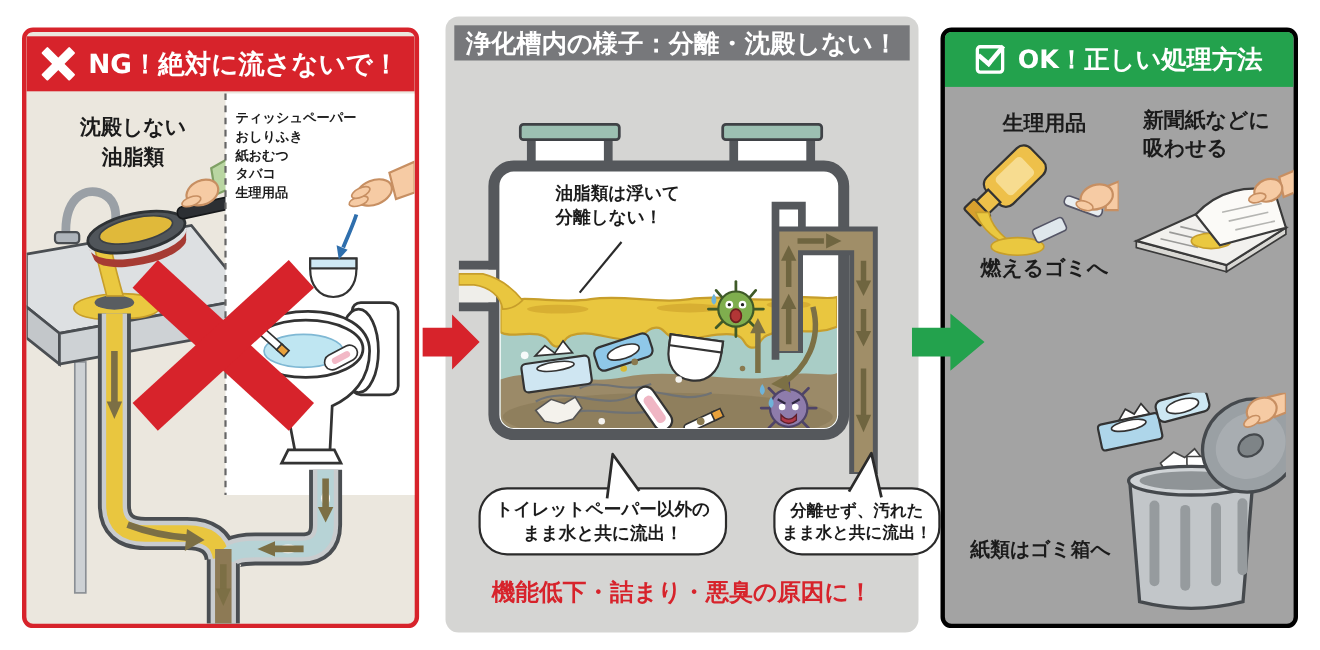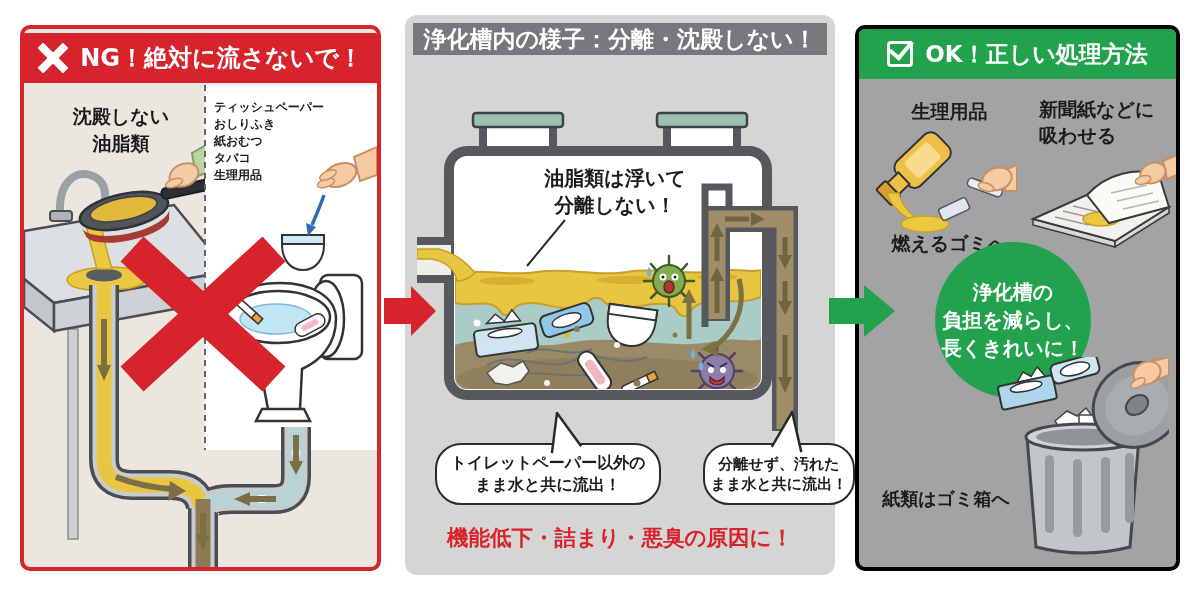--- a/index.html
+++ b/index.html
@@ -24,21 +24,21 @@
   .lbl { position:absolute; font-weight:700; color:#1b1b1b; }
   .oil-label  { left:22px; top:24px; width:150px; text-align:center; font-size:19px; line-height:1.4; }
   .flush-list { left:190px; top:20px; width:164px; font-size:12px; line-height:1.42; }
 
   
   .tank-panel { left:405px; top:15px; width:430px; height:560px; background:#d5d5d3; border-radius:12px; }
   .tank-header { position:absolute; top:8px; left:8px; right:8px; height:32px; background:#77787b;
                  display:flex; align-items:center; justify-content:center;
                  color:#fff; font-weight:700; font-size:23px; }
   .tank-art { position:absolute; left:12px; top:68px; }
-  .float-note { left:100px; top:150px; width:220px; text-align:center; font-size:20px; line-height:1.35; z-index:2; }
+  .float-note { left:100px; top:150px; width:220px; text-align:left; font-size:16px; line-height:1.35; z-index:2; }
   .callout { position:absolute; background:#fff; border:2.5px solid #2b2b2b; border-radius:26px;
              font-weight:700; font-size:16px; line-height:1.35; text-align:center;
              display:flex; align-items:center; justify-content:center; z-index:3; color:#1b1b1b; }
   .callout-left  { left:30px;  top:428px; width:226px; height:62px; }
   .callout-right { left:264px; top:428px; width:152px; height:62px; font-size:15px;margin-left:34px; }
   .tail { position:absolute; z-index:4; }
   .tail-left  { left:138px; top:393px; transform:rotate(-13deg); }
   .tail-right { left:366px; top:393px; transform:rotate(10deg); }
   .tank-warning { position:absolute; left:0; top:508px; width:100%; text-align:center;
                   font-weight:700; font-size:21.5px; color:#d7232b; }
@@ -413,25 +413,20 @@
             <line x1="90" y1="52" x2="126" y2="44"></line>
           <line x1="96" y1="60" x2="132" y2="52"></line>
         </g>
         <g>
           <path d="M136,12 L150,6 L150,26 L140,30 Z" fill="#f6cba4" stroke="#c78f62" stroke-width="2"></path>
           <ellipse cx="126" cy="24" rx="13" ry="10" transform="rotate(-20 126 24)" fill="#f6cba4" stroke="#c78f62" stroke-width="2"></ellipse>
           <ellipse cx="116" cy="31" rx="8" ry="4" transform="rotate(-15 116 31)" fill="#f6cba4" stroke="#c78f62" stroke-width="1.5"></ellipse>
         </g>
       </svg>
 
-      <div class="benefit-circle">
-        <div class="benefit-note pre">浄化槽の
-負担を減らし、
-長くきれいに！</div>
-      </div>
 
       <svg class="bin-art" viewBox="0 0 172 205" width="172" height="205">
         <g transform="rotate(-12 28 34)">
           <path d="M22,24 l8,-9 7,6 8,-8 6,11 Z" fill="#fff" stroke="#333" stroke-width="1.5"></path>
           <rect x="2" y="24" width="56" height="24" rx="3" fill="#aed6ea" stroke="#333" stroke-width="2"></rect>
           <ellipse cx="30" cy="30" rx="16" ry="4.5" fill="#fff" stroke="#333" stroke-width="1.5"></ellipse>
         </g>
         <g transform="rotate(-15 78 12)">
           <rect x="54" y="2" width="48" height="20" rx="6" fill="#cde7f2" stroke="#333" stroke-width="2"></rect>
           <ellipse cx="78" cy="12" rx="15" ry="6" fill="#fff" stroke="#333" stroke-width="1.5"></ellipse>

